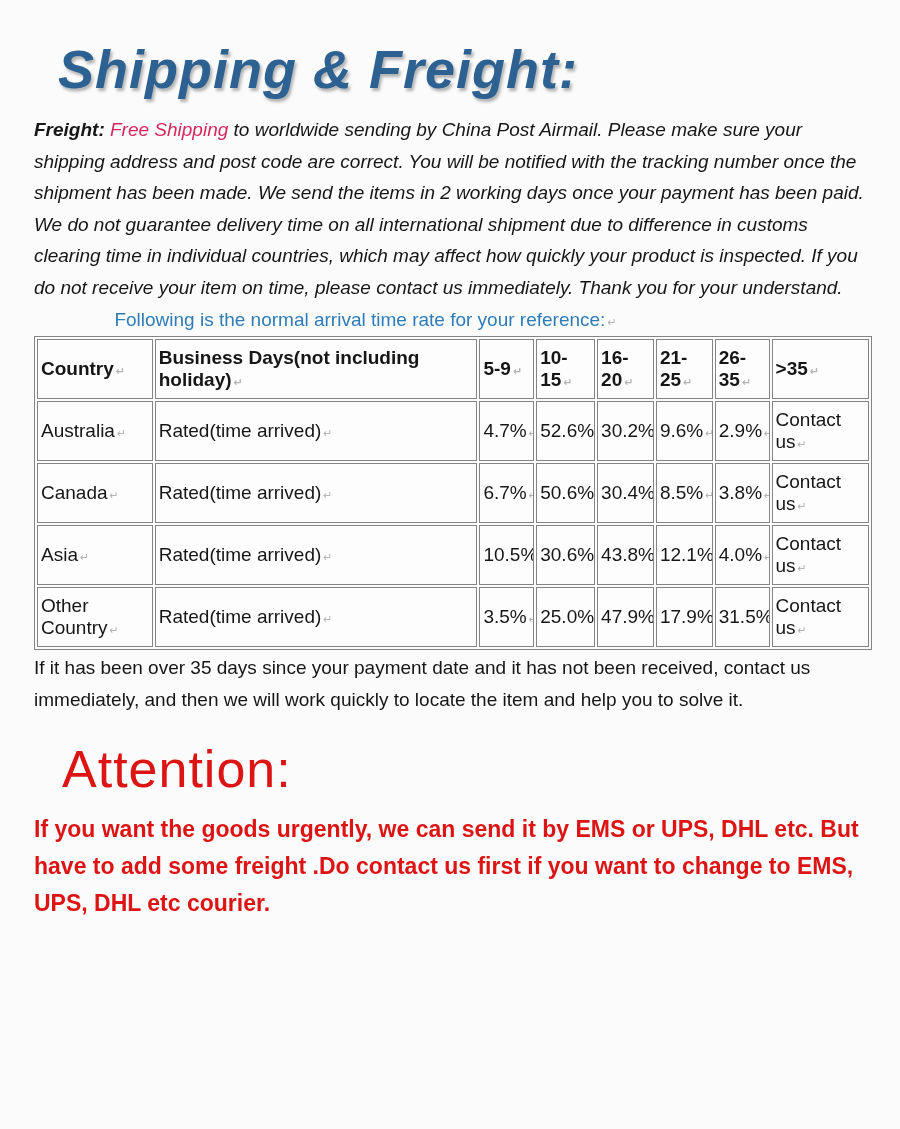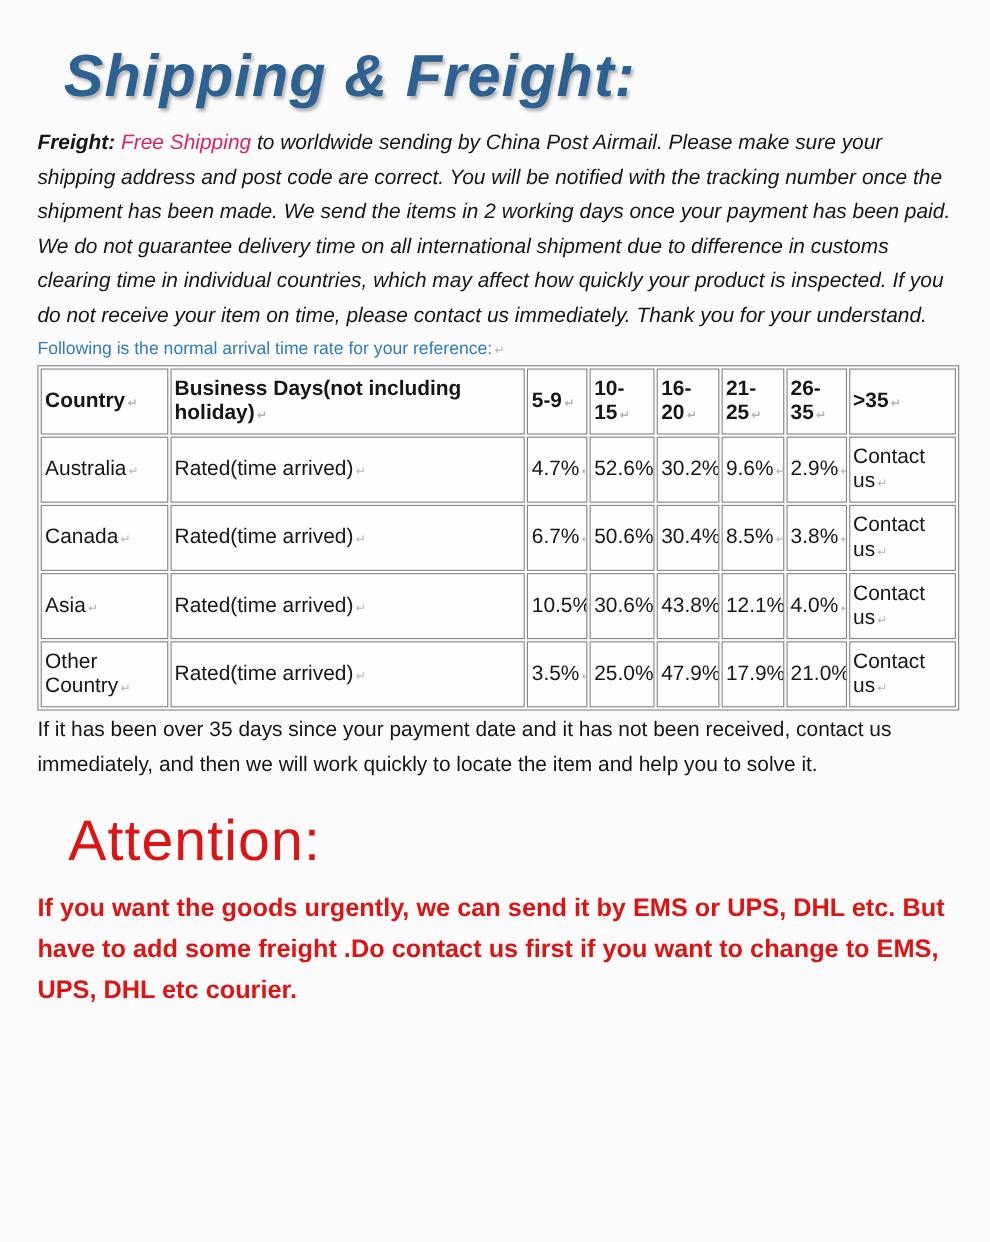--- a/index.html
+++ b/index.html
@@ -30,22 +30,23 @@
     line-height: 31.5px;
     width: 842px;
     color: #161616;
     font-style: italic;
   }
   .bold { font-weight: bold; }
   .pink { color: var(--pink, #d5295e); }
 
   p.table-intro {
     margin: 6px 0 5px 0;
-    font-size: 16px;
+    font-size: 19px;
     color: var(--link-blue, #2e7cb8);
+    text-align: center;
   }
 
   table.rates {
     border-collapse: separate;
     border-spacing: 2px;
     table-layout: fixed;
     width: 838px;
     border: 1px solid #848484;
     background: transparent;
   }
@@ -168,21 +169,21 @@
           <td><span class="rm">4.0%</span></td>
           <td><span class="rm">Contact us</span></td>
         </tr>
         <tr>
           <td><span class="rm">Other Country</span></td>
           <td><span class="rm">Rated(time arrived)</span></td>
           <td><span class="rm">3.5%</span></td>
           <td><span class="rm">25.0%</span></td>
           <td><span class="rm">47.9%</span></td>
           <td><span class="rm">17.9%</span></td>
-          <td><span class="rm">21.0%</span></td>
+          <td><span class="rm">31.5%</span></td>
           <td><span class="rm">Contact us</span></td>
         </tr>
       </tbody>
   </table>
 
   <p class="outro">If it has been over 35 days since your payment date and it has not been received, contact us immediately, and then we will work quickly to locate the item and help you to solve it.</p>
 
   <h2 class="attention">Attention:</h2>
 
   <p class="attention-body">If you want the goods urgently, we can send it by EMS or UPS, DHL etc. But have to add some freight .Do contact us first if you want to change to EMS, UPS, DHL etc courier.</p>

